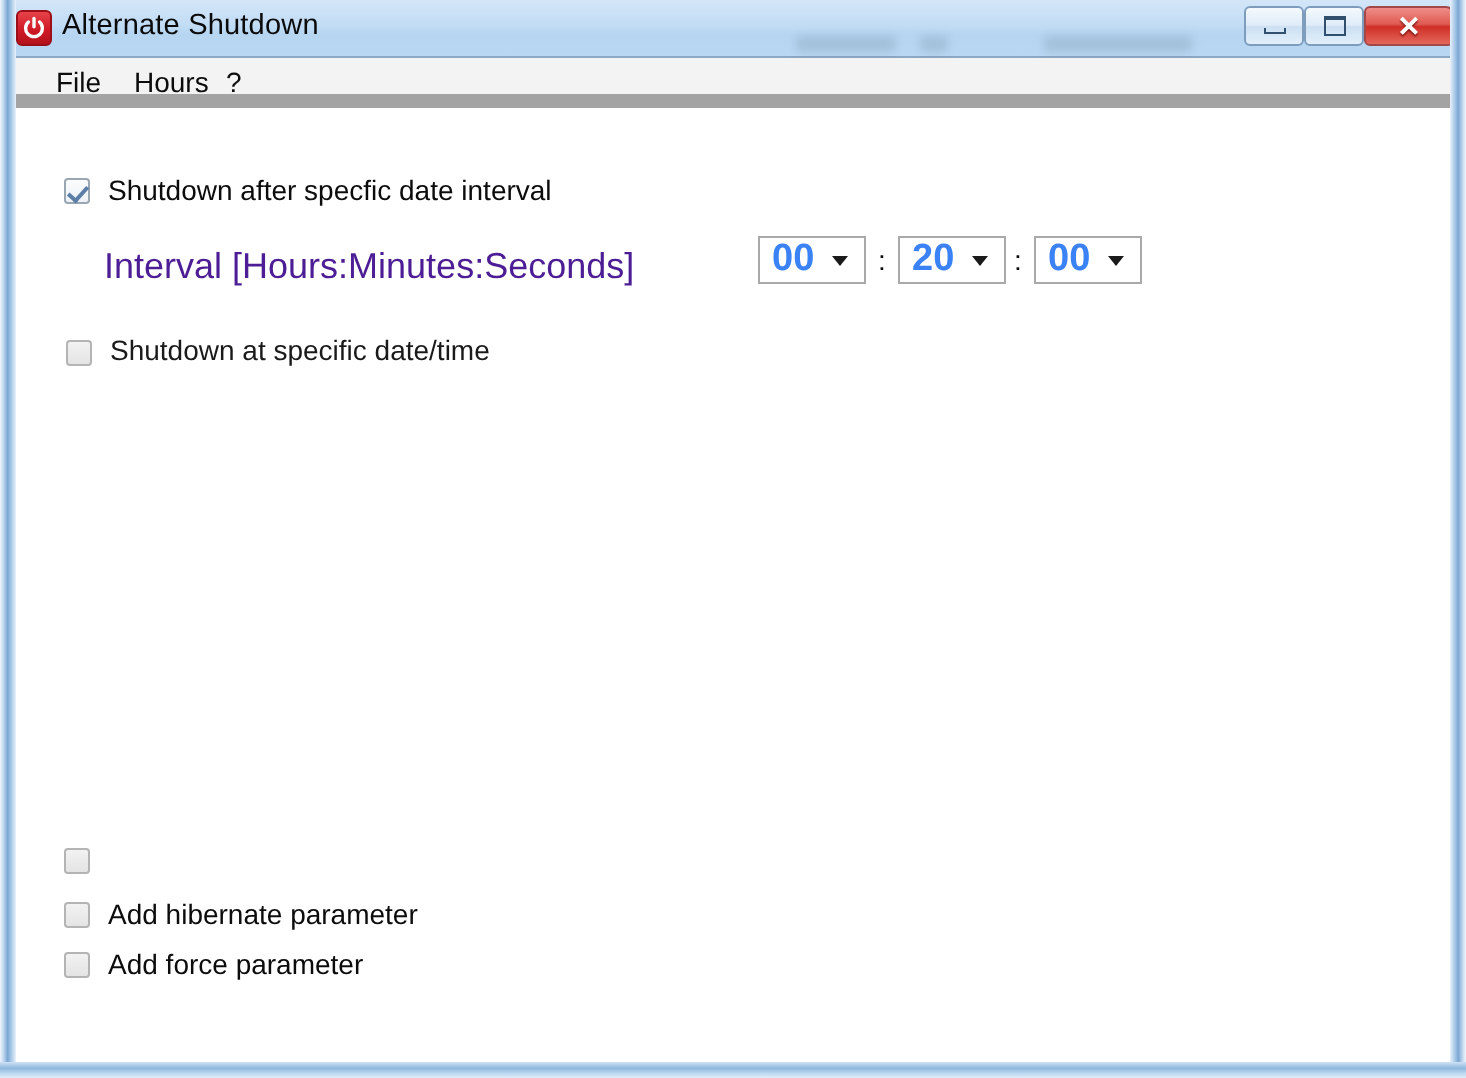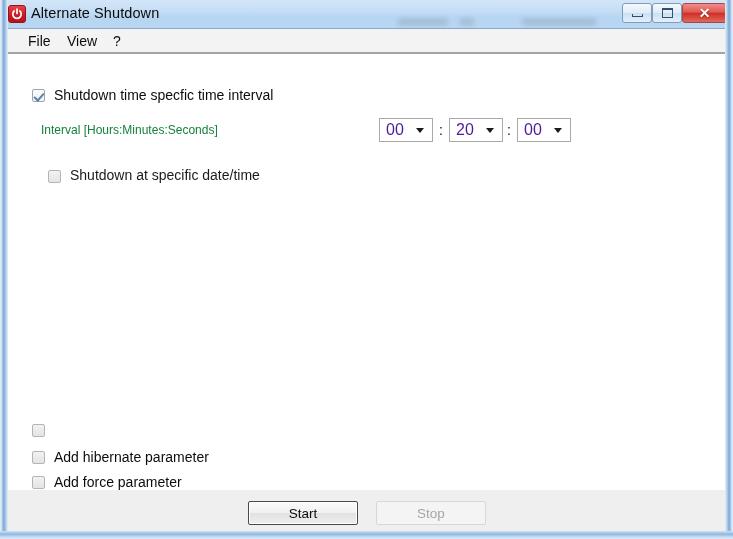--- a/index.html
+++ b/index.html
@@ -151,21 +151,21 @@
     overflow: hidden;
   }
 
   
   #menubar {
     position: absolute;
     left: 0; top: 0;
     width: 717px;
     height: 25px;
     background: #f3f3f3;
-    border-bottom: 2px solid #a3a3a3;
+    border-bottom: 7px solid #a3a3a3;
     box-sizing: border-box;
   }
   .menu-item {
     position: absolute;
     top: 4px;
     font-size: 14px;
     color: #0c0c0c;
     padding: 0 4px;
     cursor: default;
   }
@@ -213,49 +213,50 @@
   }
   .cb-label {
     margin-left: 9px;
     font-size: 14px;
     color: #0c0c0c;
     white-space: nowrap;
   }
   .cb-label.dim { color: #1a1a1a; }
 
   #row-interval-cb { left: 24px; top: 33px; }
-  #row-datetime-cb { left: 40px; top: 113px; align-items: flex-end; }
+  #row-datetime-cb { left: 25px; top: 113px; align-items: flex-end; }
   #row-reboot-cb   { left: 24px; top: 370px; }
   #row-hibernate-cb{ left: 24px; top: 395px; }
   #row-force-cb    { left: 24px; top: 420px; }
 
   
   #interval-label {
     position: absolute;
-    left: 33px; top: 69px;
-    font-size: 12px;
-    color: #15803d;
+    left: 44px; top: 69px;
+    font-size: 18px;
+    color: #4c1d95;
     white-space: nowrap;
   }
   .combo {
     position: absolute;
     top: 64px;
     width: 54px;
     height: 24px;
     box-sizing: border-box;
     background: #ffffff;
     border: 1px solid #a9a9a9;
     display: flex;
     align-items: center;
   }
   .combo .val {
-    font-size: 16px;
-    color: #4c1d95;
+    font-size: 19px;
+    color: #3b82f6;
     margin-left: 6px;
     flex: 1;
+    font-weight: bold;
   }
   .combo .arrow {
     width: 0; height: 0;
     border-left: 4.5px solid transparent;
     border-right: 4.5px solid transparent;
     border-top: 5px solid #1a1a1a;
     margin-right: 8px;
   }
   #combo-h { left: 371px; }
   #combo-m { left: 441px; }
@@ -332,29 +333,29 @@
     </div>
     <div class="winbtn" id="btn-close">
       <div class="close-glyph">✕</div>
     </div>
   </div>
 
   <div id="client">
 
     <div id="menubar">
       <div class="menu-item" id="menu-file">File</div>
-      <div class="menu-item" id="menu-view">View</div>
+      <div class="menu-item" id="menu-view">Hours</div>
       <div class="menu-item" id="menu-help">?</div>
     </div>
 
     <div id="main">
 
       <div class="row" id="row-interval-cb">
         <div class="cb checked"></div>
-        <div class="cb-label">Shutdown time specfic time interval</div>
+        <div class="cb-label">Shutdown after specfic date interval</div>
       </div>
 
       <div id="interval-label">Interval [Hours:Minutes:Seconds]</div>
 
       <div class="combo" id="combo-h">
         <span class="val">00</span>
         <span class="arrow"></span>
       </div>
       <div class="colon" id="colon-1">:</div>
 
@@ -382,22 +383,18 @@
         <div class="cb"></div>
         <div class="cb-label">Add hibernate parameter</div>
       </div>
 
       <div class="row" id="row-force-cb">
         <div class="cb"></div>
         <div class="cb-label">Add force parameter</div>
       </div>
     </div>
 
-    <div id="footer">
-      <div class="btn" id="btn-start">Start</div>
-      <div class="btn" id="btn-stop">Stop</div>
-    </div>
   </div>
 
   <div class="frame-left"></div>
   <div class="frame-right"></div>
   <div class="frame-bottom"></div>
 </div>
 
 </body></html>

